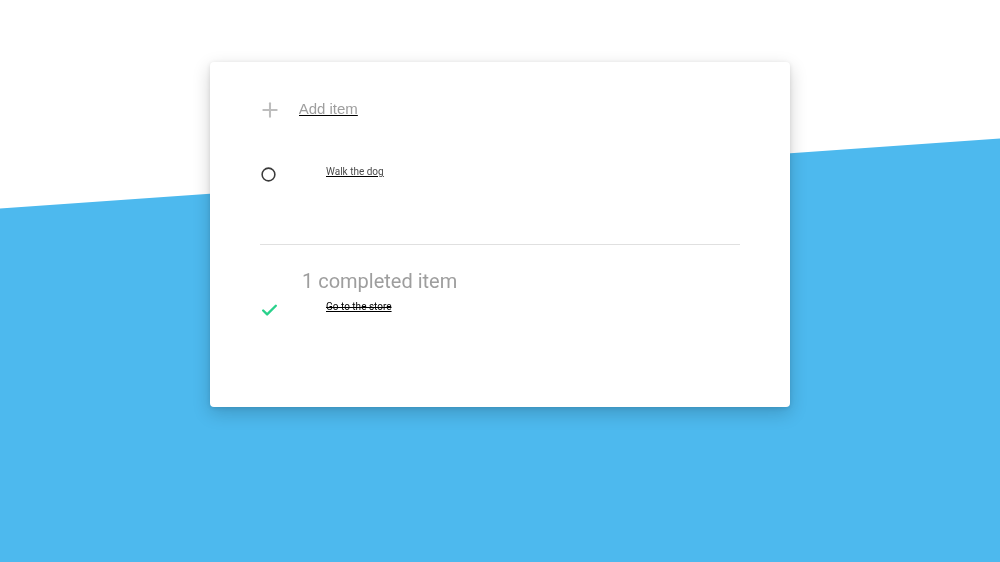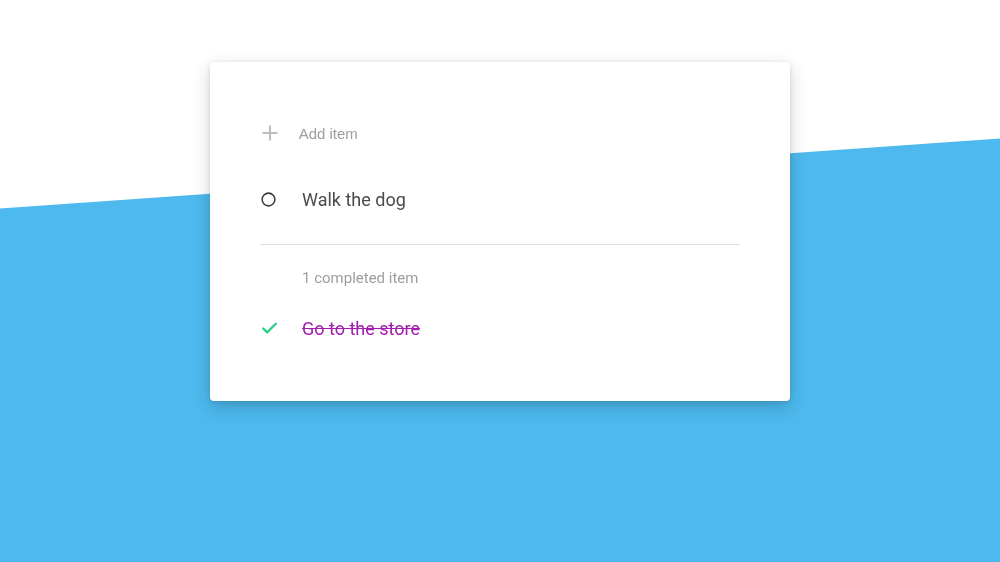--- a/index.html
+++ b/index.html
@@ -30,58 +30,60 @@
       left: 210px;
       top: 62px;
       width: 580px;
       background: #fff;
       border-radius: 4px;
       box-shadow: 0 6px 18px rgba(0,0,0,0.18), 0 1px 4px rgba(0,0,0,0.1);
       padding: 38px 0 40px 0;
     }
     .row {
       display: flex;
-      align-items: center;
+      align-items: flex-start;
       padding: 0 50px;
       height: 66px;
+      text-decoration: underline;
     }
     .icon-slot {
       width: 42px;
       display: flex;
       align-items: center;
       justify-content: flex-start;
     }
     .plus-icon svg {
       width: 20px;
       height: 20px;
     }
     .circle-icon svg {
       width: 17px;
       height: 17px;
     }
     .check-icon svg {
       width: 19px;
       height: 19px;
     }
     .label {
-      font-size: 18px;
+      font-size: 10px;
       color: #4a4a4a;
+      margin-left: 24px;
     }
     .label-completed {
-      color: #a21caf;
+      color: #000000;
       text-decoration: line-through;
     }
     .divider {
       height: 1px;
       background: #e0e0e0;
       margin: 12px 50px 8px 50px;
     }
     .completed-header {
       padding: 16px 50px 8px 92px;
-      font-size: 15px;
+      font-size: 20px;
       color: #9e9e9e;
     }
     .add-input {
       border: none;
       outline: none;
       font-size: 15px;
       color: #4a4a4a;
       background: transparent;
       width: 100%;
     }

